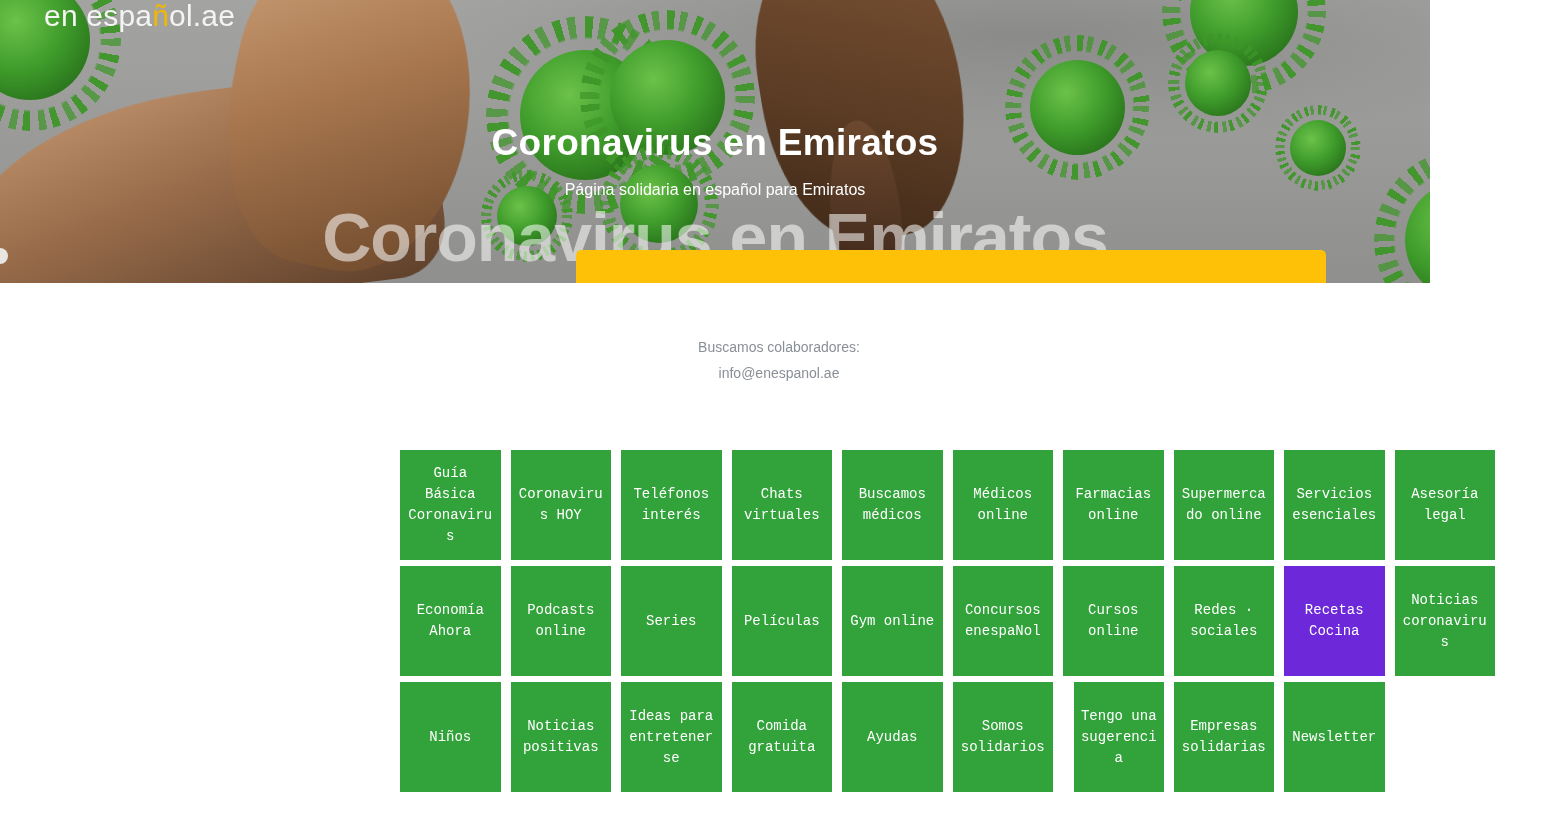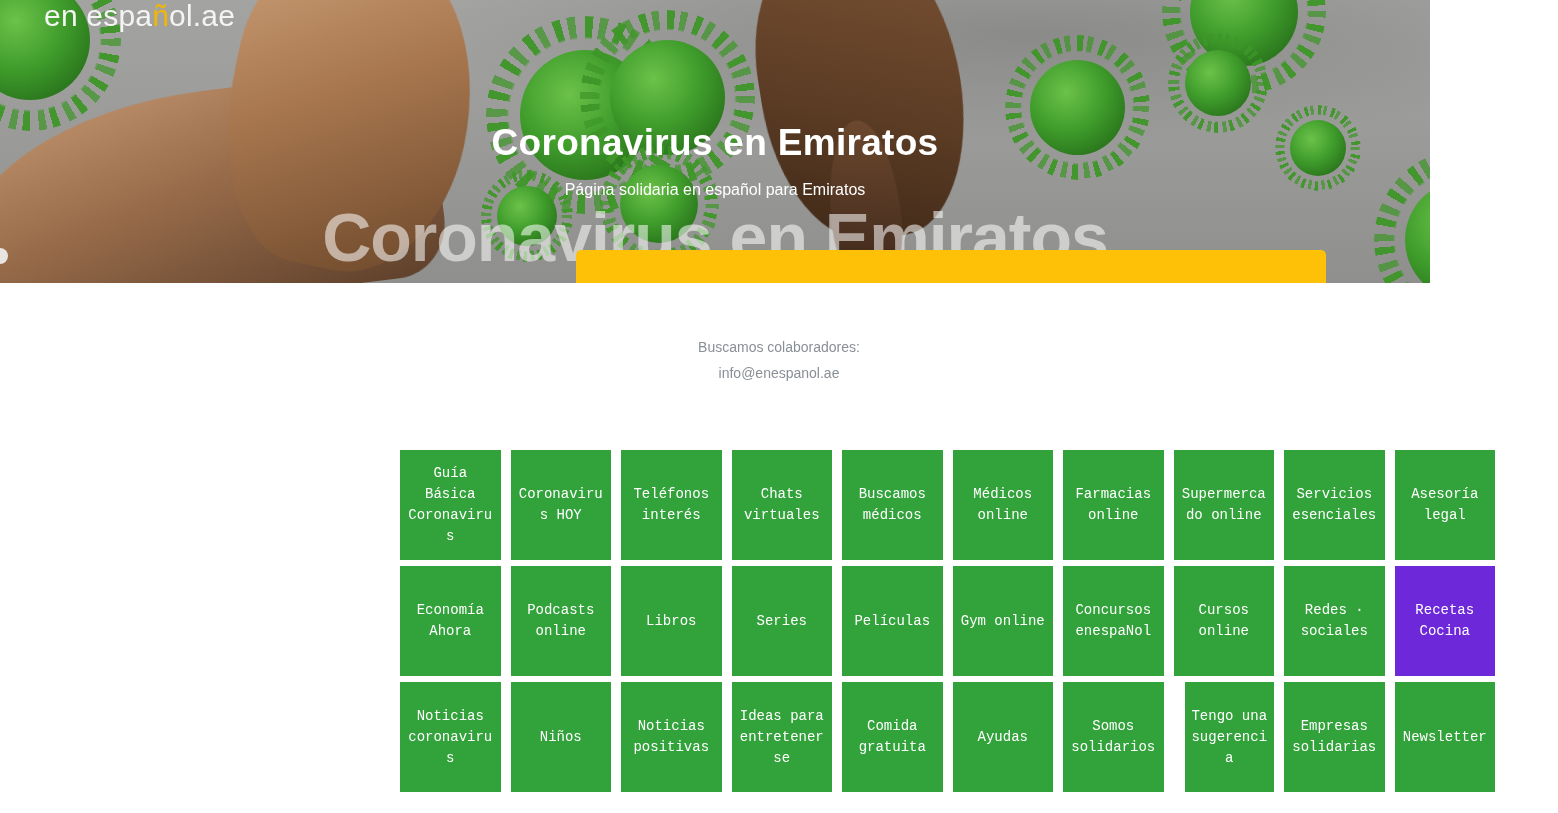--- a/index.html
+++ b/index.html
@@ -267,21 +267,20 @@
       <button class="tile" style="background: rgb(50, 162, 58); color: rgb(255, 255, 255);">Teléfonos interés</button>
       <button class="tile" style="background: rgb(50, 162, 58); color: rgb(255, 255, 255);">Chats virtuales</button>
       <button class="tile" style="background: rgb(50, 162, 58); color: rgb(255, 255, 255);">Buscamos médicos</button>
       <button class="tile" style="background: rgb(50, 162, 58); color: rgb(255, 255, 255);">Médicos online</button>
       <button class="tile" style="background: rgb(50, 162, 58); color: rgb(255, 255, 255);">Farmacias online</button>
       <button class="tile" style="background: rgb(50, 162, 58); color: rgb(255, 255, 255);">Supermercado online</button>
       <button class="tile" style="background: rgb(50, 162, 58); color: rgb(255, 255, 255);">Servicios esenciales</button>
       <button class="tile" style="background: rgb(50, 162, 58); color: rgb(255, 255, 255);">Asesoría legal</button>
       <button class="tile" style="background: rgb(50, 162, 58); color: rgb(255, 255, 255);">Economía Ahora</button>
       <button class="tile" style="background: rgb(50, 162, 58); color: rgb(255, 255, 255);">Podcasts online</button>
-      <button class="tile" style="background: rgb(50, 162, 58); color: rgb(255, 255, 255);">Libros</button>
       <button class="tile" style="background: rgb(50, 162, 58); color: rgb(255, 255, 255);">Series</button>
       <button class="tile" style="background: rgb(50, 162, 58); color: rgb(255, 255, 255);">Películas</button>
       <button class="tile" style="background: rgb(50, 162, 58); color: rgb(255, 255, 255);">Gym online</button>
       <button class="tile" style="background: rgb(50, 162, 58); color: rgb(255, 255, 255);">Concursos enespaNol</button>
       <button class="tile" style="background: rgb(50, 162, 58); color: rgb(255, 255, 255);">Cursos online</button>
       <button class="tile" style="background: rgb(50, 162, 58); color: rgb(255, 255, 255);">Redes · sociales</button>
       <button class="tile" style="background: #6d28d9; color: rgb(255, 255, 255);">Recetas Cocina</button>
       <button class="tile" style="background: rgb(50, 162, 58); color: rgb(255, 255, 255);">Noticias coronavirus</button>
       <button class="tile" style="background: rgb(50, 162, 58); color: rgb(255, 255, 255);">Niños</button>
       <button class="tile" style="background: rgb(50, 162, 58); color: rgb(255, 255, 255);">Noticias positivas</button>

